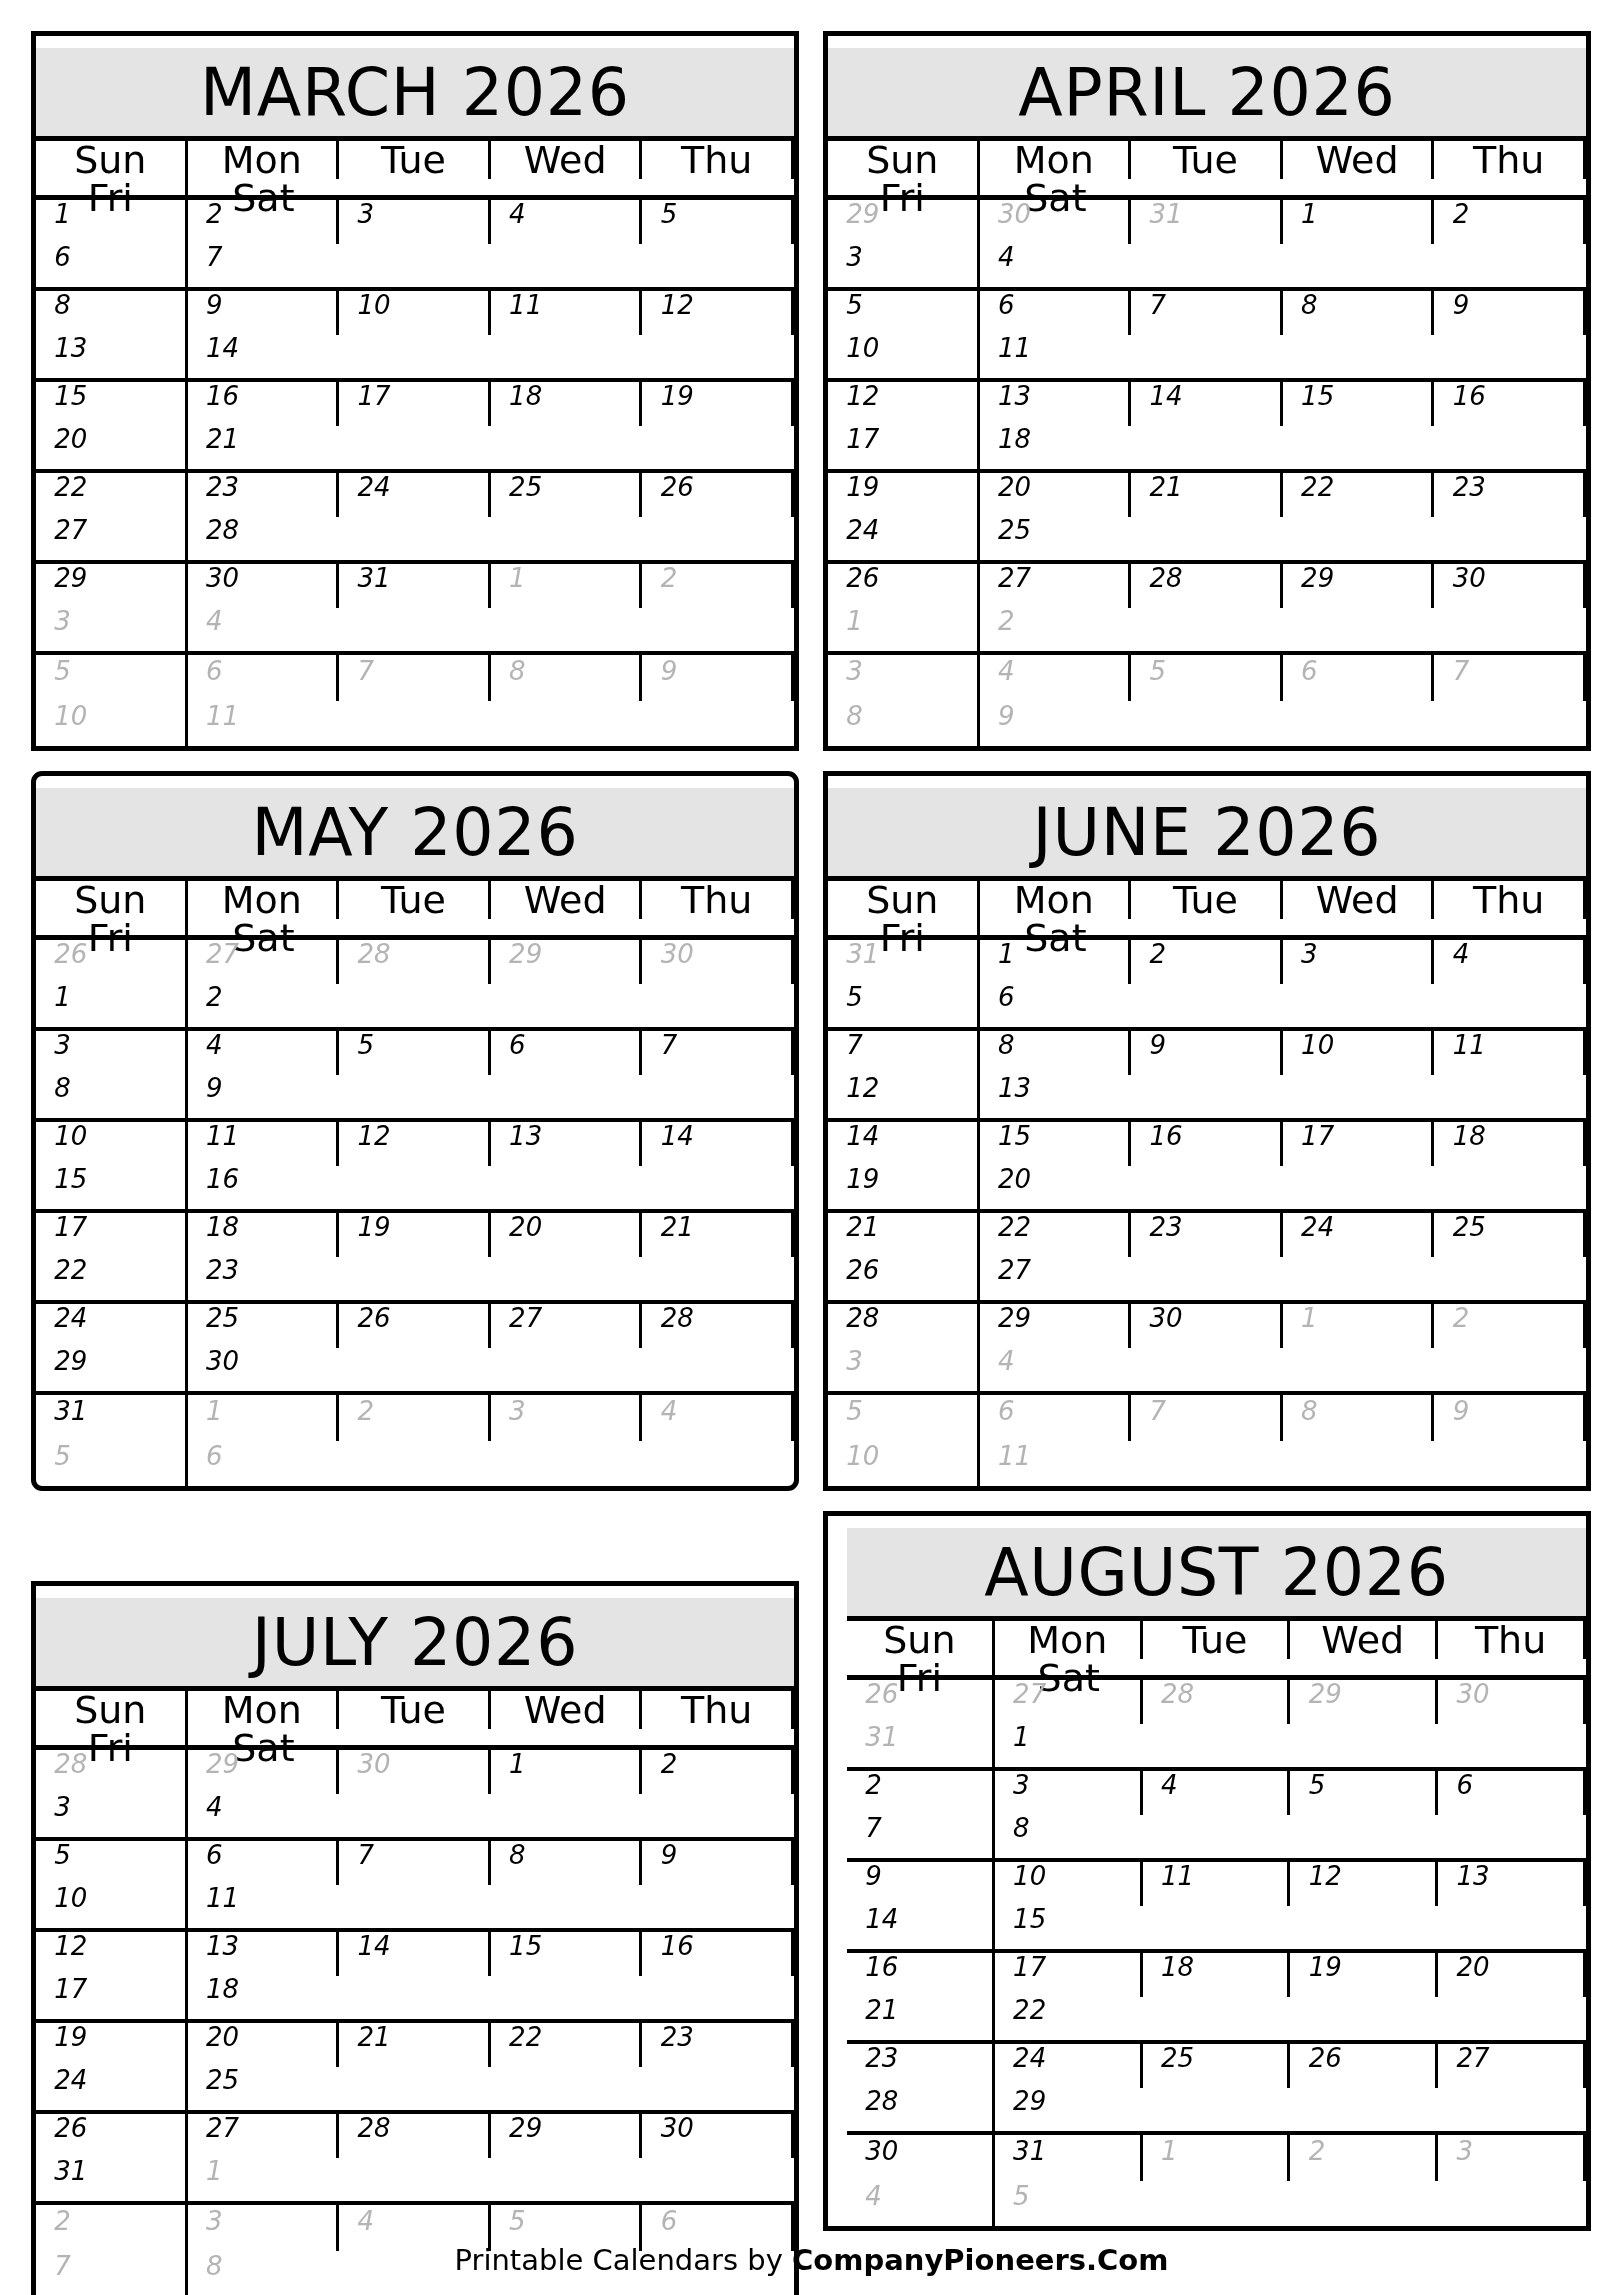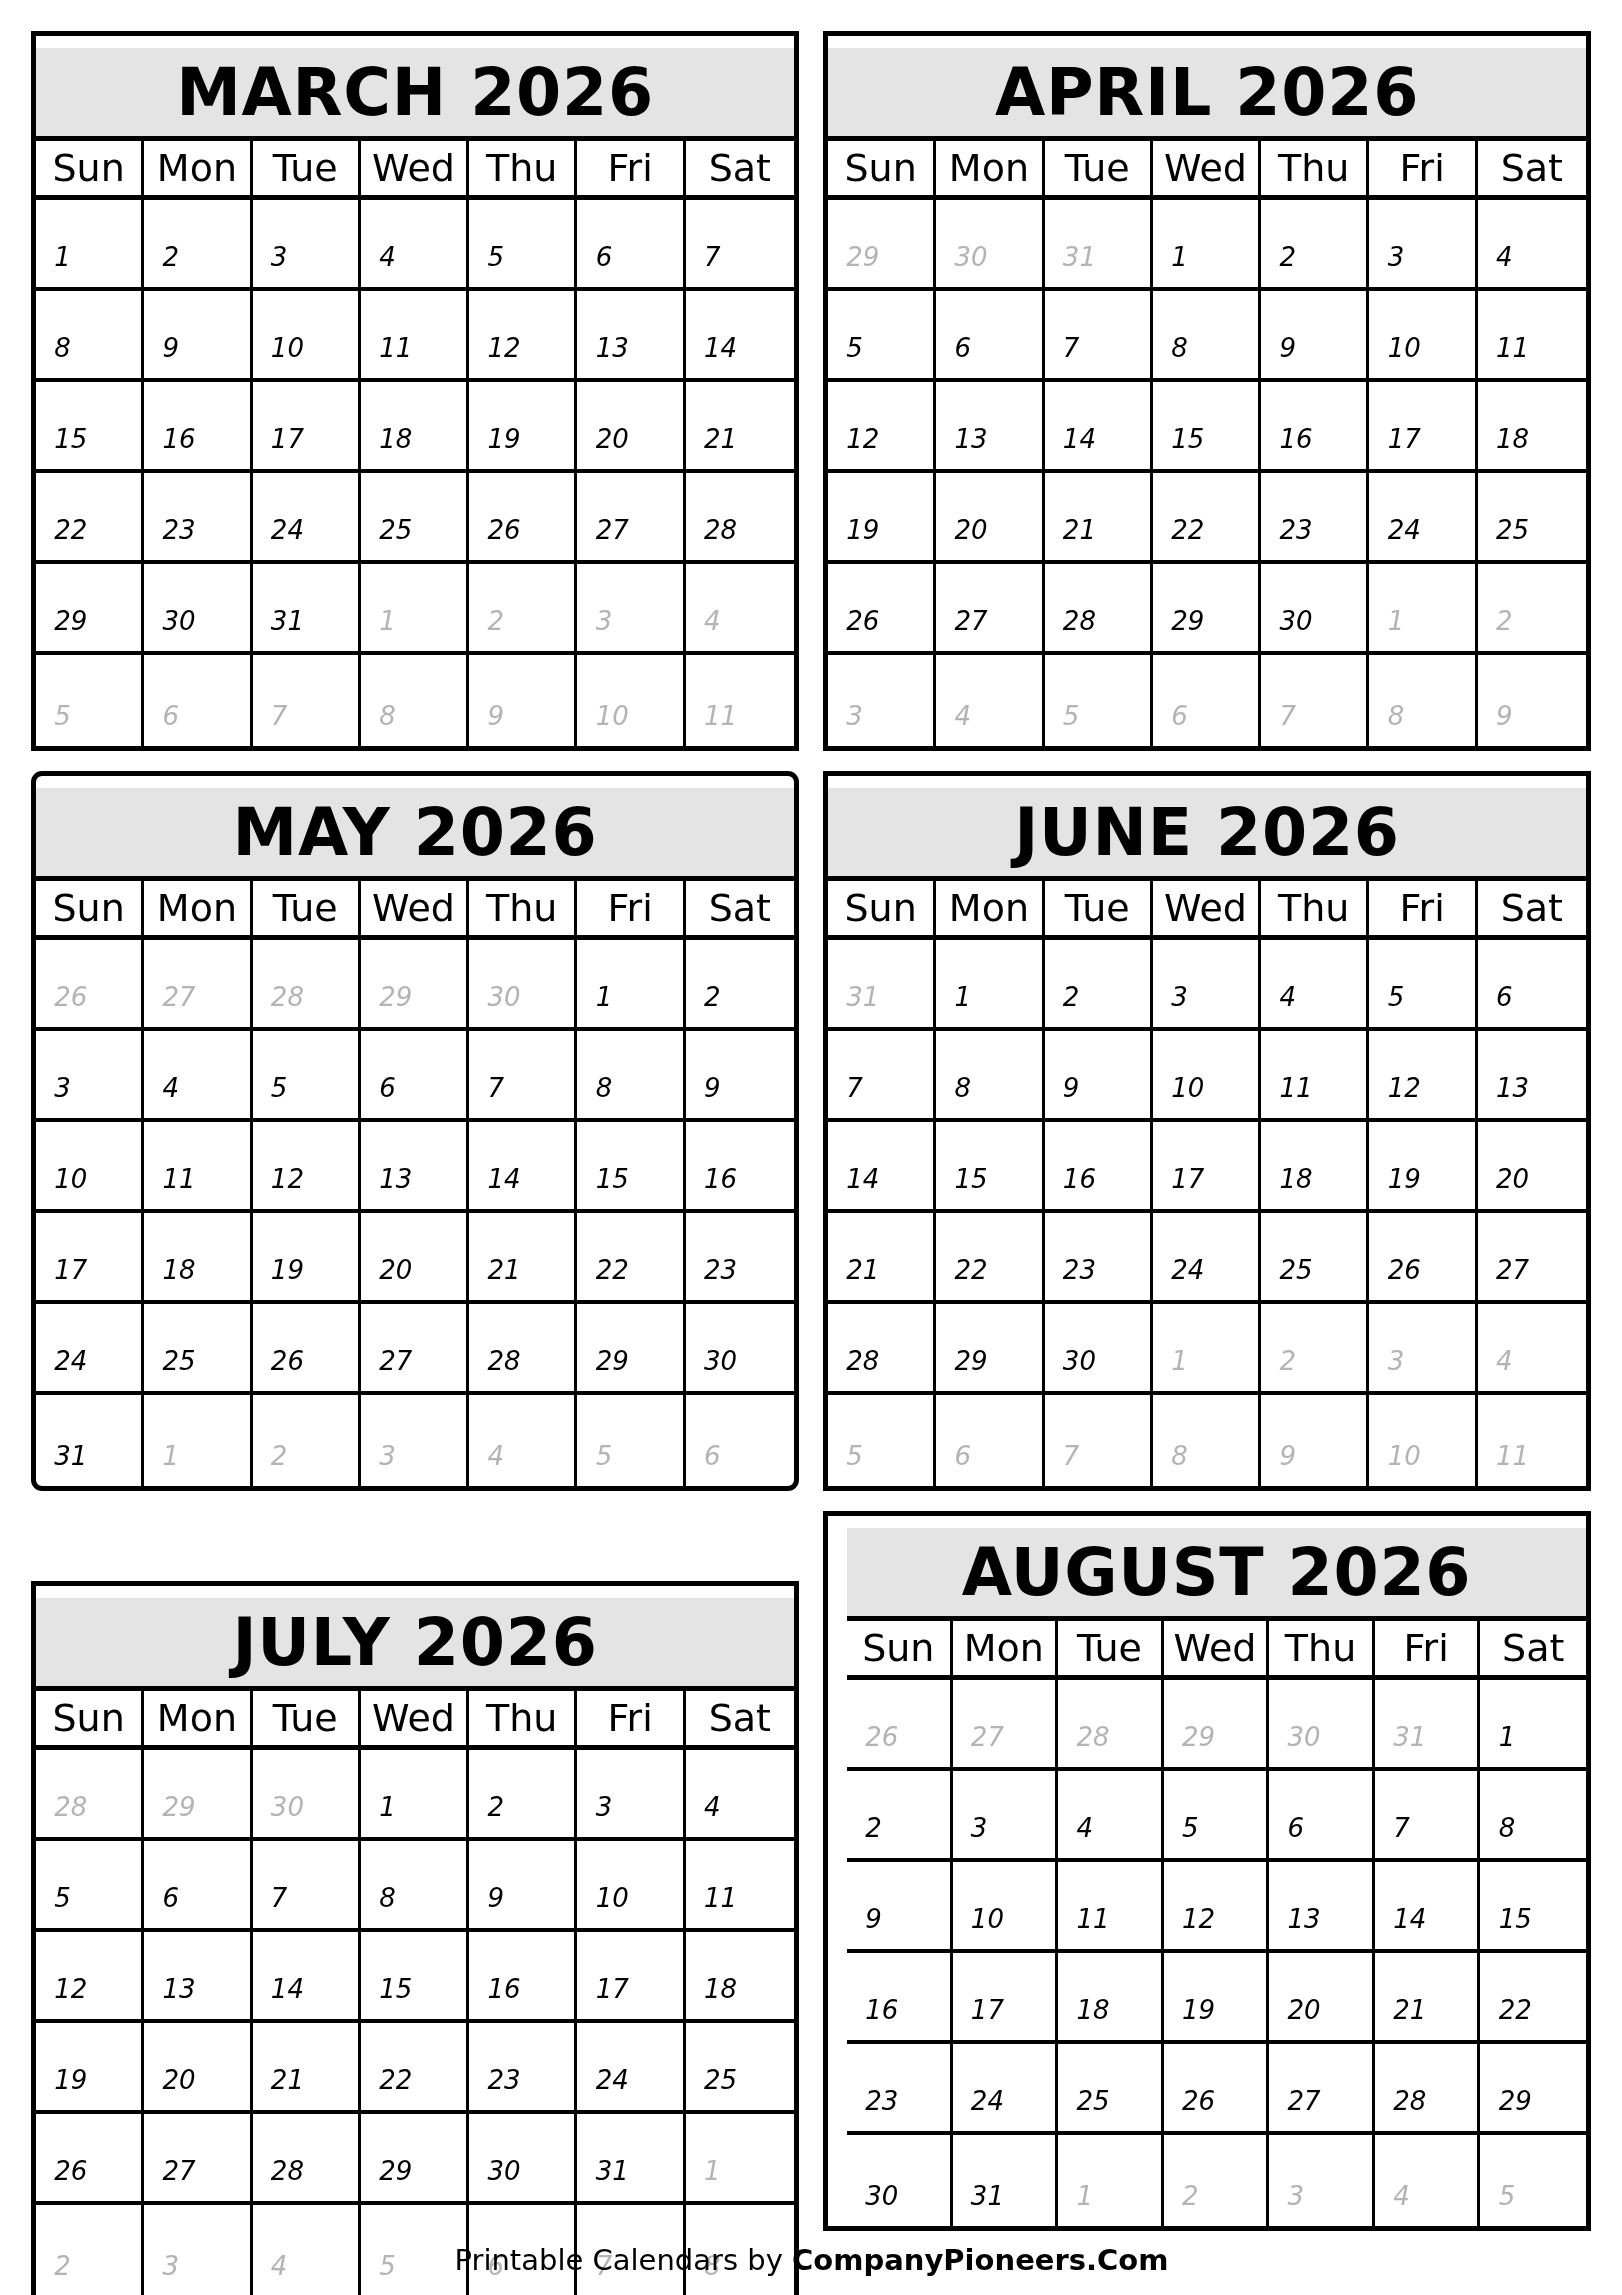--- a/index.html
+++ b/index.html
@@ -7,25 +7,25 @@
          font-family:"DejaVu Sans", sans-serif; color:#000; }
   .month {
     position:absolute; width:768px; height:720px; box-sizing:border-box;
     border:5.2px solid #000; background:#fff;
     display:grid;
     grid-template-rows: 105px 59px repeat(6, 1fr);
   }
   .title {
     background:#e4e4e4; border-bottom:5.2px solid #000;
     display:flex; align-items:center; justify-content:center;
-    font-family:"DejaVu Sans", sans-serif; font-weight:bold;
+    font-family:"DejaVu Sans", sans-serif; font-weight:normal;
     font-size:65px; letter-spacing:0.7px; line-height:1;margin-top:12px;
   }
   .dow-row, .week-row {
-    display:grid; grid-template-columns: repeat(7, 1fr); text-align: center;
+    display:grid; grid-template-columns: repeat(5, 1fr); text-align: center;
   }
   .dow-row { border-bottom:5.2px solid #000; }
   .dow {
     display:flex; align-items:center; justify-content:center;
     font-size:38px; line-height:1;
     border-right:3.3px solid #000;
   }
   .dow:last-child { border-right:none; }
   .week-row { border-bottom:4.6px solid #000; }
   .week-row:last-child { border-bottom:none; }

